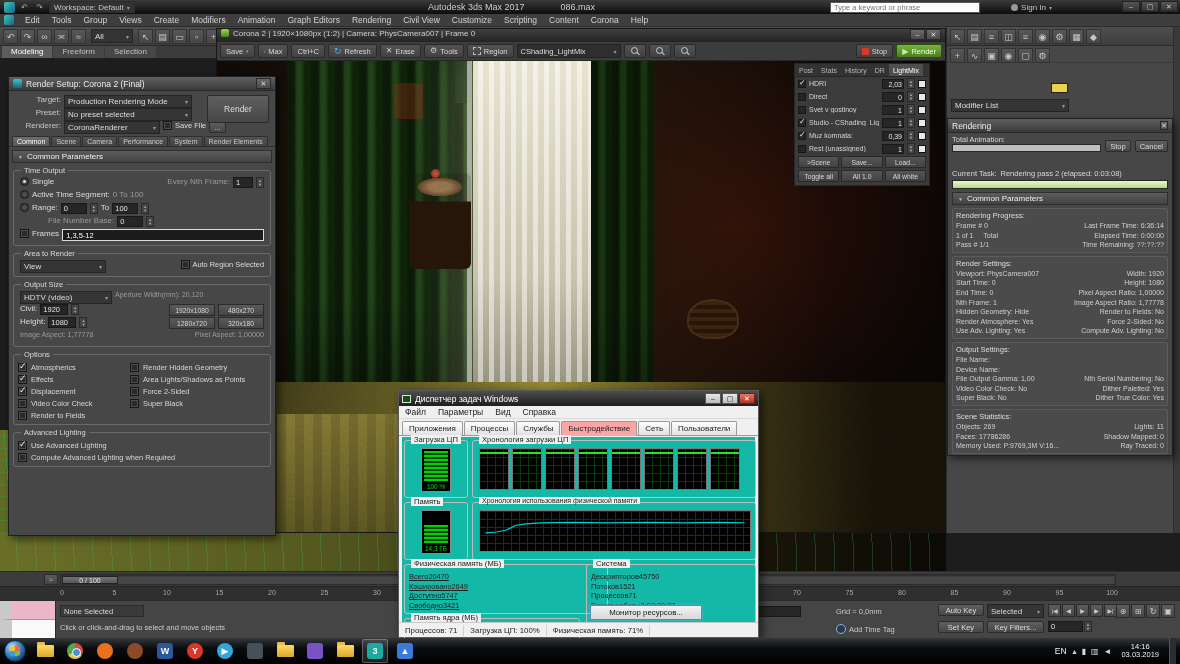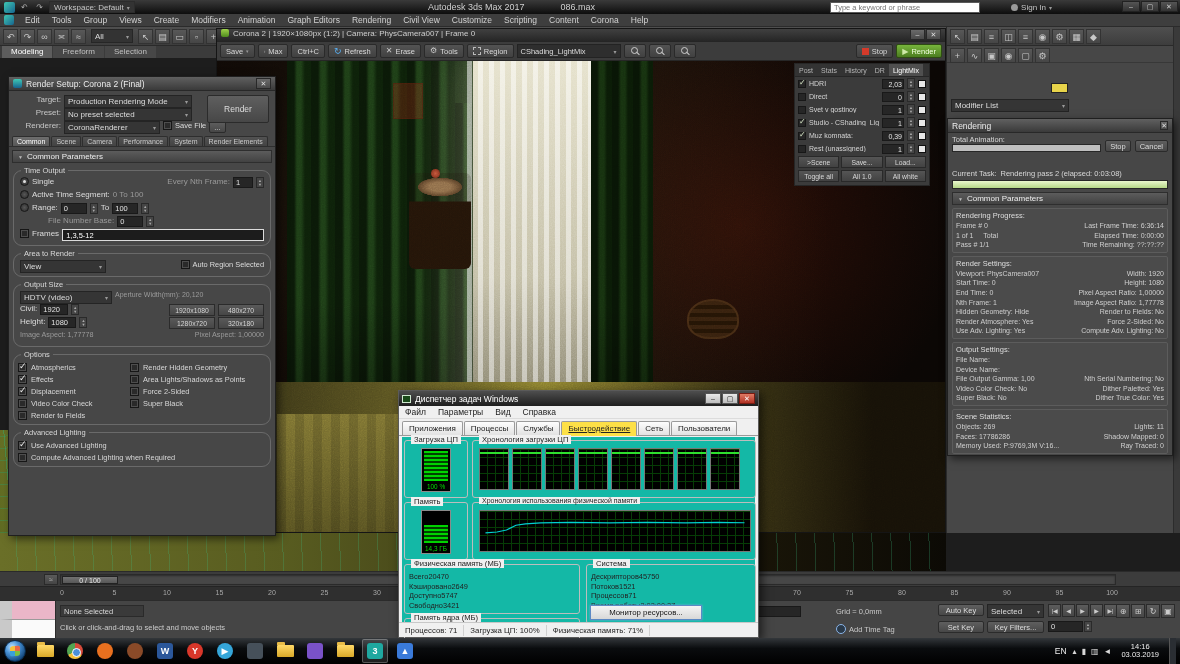--- a/index.html
+++ b/index.html
@@ -59,21 +59,21 @@
 .field{background:#262626;border:1px solid #191919;color:#e2e2e2;font-size:7.5px;height:11px;line-height:10px;padding:0 2px;white-space:nowrap;overflow:hidden;}
 .spin{width:8px;height:11px;background:#454545;border:1px solid #2a2a2a;display:flex;flex-direction:column;align-items:center;justify-content:center;color:#aaa;flex:none;}
 .spin::before{content:"▲";font-size:4px;line-height:4px;}
 .spin::after{content:"▼";font-size:4px;line-height:4px;}
 .cb{width:9px;height:9px;background:#2a2a2a;border:1px solid #161616;box-shadow:inset 0 0 0 1px #4e4e4e;position:relative;flex:none;}
 .cb.on::after{content:"✓";position:absolute;left:0;top:-3px;font-size:9px;color:#ececec;}
 .rb{width:9px;height:9px;border-radius:50%;background:radial-gradient(#575757,#2b2b2b);border:1px solid #181818;position:relative;flex:none;}
 .rb.on::after{content:"";position:absolute;inset:2px;border-radius:50%;background:#e0e0e0;}
 .rollout{background:linear-gradient(#5c5c5c,#424242);border:1px solid #2e2e2e;height:13px;display:flex;align-items:center;gap:4px;padding:0 5px;font-size:8px;color:#eee;margin:3px 3px;}
 .rollout::before{content:"▼";font-size:5px;color:#bbb;}
-.grp{border:1px solid #6a6a6a;border-radius:9px;margin:7px 4px 4px;padding:6px 4px 3px;position:relative;}
+.grp{border:1px solid #6a6a6a;border-radius:3px;margin:7px 4px 4px;padding:6px 4px 3px;position:relative;}
 .grp>.legend{position:absolute;top:-5px;left:7px;background:#474747;padding:0 3px;font-size:7.5px;color:#d8d8d8;}
 .rs-row{display:flex;align-items:flex-start;gap:3px;height:13px;font-size:8px;color:#ddd;padding:0 2px;}
 .rlab{width:50px;text-align:right;color:#c8c8c8;flex: none;}
 .mag{width:10px;height:10px;position:relative;display:inline-block;}
 .mag::before{content:"";position:absolute;left:1px;top:1px;width:5px;height:5px;border:1px solid #ccc;border-radius:50%;}
 .mag::after{content:"";position:absolute;left:6px;top:7px;width:4px;height:1px;background:#ccc;transform:rotate(45deg);}
 .padlock{width:11px;height:12px;position:relative;background:linear-gradient(#5c5c5c,#454545);border:1px solid #2a2a2a;flex:none;}
 .padlock::before{content:"";position:absolute;left:3px;top:1px;width:4px;height:3px;border:1px solid #bbb;border-bottom:none;border-radius:3px 3px 0 0;}
 .padlock::after{content:"";position:absolute;left:2px;top:5px;width:6px;height:4px;background:#bbb;}
 
@@ -155,21 +155,21 @@
 
 
 #taskmgr{position:absolute;left:398px;top:390px;width:361px;height:248px;background:#f0f0f0;border:1px solid #5a5a5a;box-shadow:3px 3px 9px rgba(0,0,0,.6);z-index:30;color:#222;}
 #tm-title{height:15px;background:linear-gradient(#4e4e4e,#1e1e1e);display:flex;align-items:center;gap:4px;padding:0 3px;color:#fff;font-size:8.5px;}
 .tm-appicon{width:9px;height:8px;border:1px solid #cfe8cf;background:#1a4a1a;flex:none;}
 .tm-wbtn{width:16px;height:11px;background:linear-gradient(#e8e8e8,#bdbdbd);border:1px solid #555;color:#222;font-size:7px;line-height:10px;text-align:center;flex:none;}
 .tm-wbtn.close{background:linear-gradient(#e07a64,#b13325);color:#fff;border-color:#7a1c12;}
 #tm-menu{height:13px;display:flex;gap:12px;align-items:center;padding:0 6px;font-size:8.5px;background:#f0f0f0;border-bottom:1px solid #dcdcdc;}
 #tm-tabs{height:17px;display:flex;align-items:flex-end;padding:0 3px;background:#f0f0f0;border-bottom:1px solid #9a9a9a;}
 .tm-tab{padding:2px 6px;font-size:8px;border:1px solid #9a9a9a;border-bottom:none;background:linear-gradient(#fdfdfd,#e2e2e2);margin-right:1px;border-radius:2px 2px 0 0;white-space:nowrap;}
-.tm-tab.active{background:#fde047;padding-bottom:3px;position:relative;top:1px;text-decoration:underline;}
+.tm-tab.active{background:#fca5a5;padding-bottom:3px;position:relative;top:1px;}
 #tm-body{position:absolute;left:3px;right:3px;top:46px;bottom:15px;background:#14b8a6;}
 .wgrp{position:absolute;border:1px solid #bdbdbd;border-radius:3px;padding:7px 4px 2px;}
 .wgrp>.legend{position:absolute;top:-6px;left:6px;background:#f0f0f0;padding:0 3px;font-size:7.6px;color:#1a1a1a;}
 .led{width:30px;height:44px;background:#000;border:1px solid #8a8a8a;position:relative;margin:0 auto;}
 .led .fill{position:absolute;left:2px;right:2px;background:repeating-linear-gradient(0deg,#00d400 0 2px,#014001 2px 4px);}
 .led .val{position:absolute;bottom:0;left:0;right:0;text-align:center;color:#00e000;font-size:6.4px;line-height:9px;white-space:nowrap;}
 .cgraph{width:30px;height:42px;background:repeating-linear-gradient(0deg,transparent 0 7px,#063c06 7px 8px),repeating-linear-gradient(90deg,transparent 0 7px,#063c06 7px 8px),#000;border:1px solid #777;position:relative;flex:none;}
 .cgraph::after{content:"";position:absolute;left:0;right:0;top:3px;height:2px;background:#2ee02e;}
 .tm-pair{display:flex;font-size:7.4px;line-height:9.6px;}
 .tm-val{text-align:right;}
@@ -916,21 +916,21 @@
           <div class="fill" style="top:14px;bottom:10px;"></div>
           <div class="val">14,3 ГБ</div>
         </div>
       </div>
       <div class="wgrp" style="left:70px;top:65px;width:284px;height:58px;">
         <span class="legend" style="font-size:7px;">Хронология использования физической памяти</span>
         <svg width="272" height="42" viewBox="0 0 272 42" style="background:repeating-linear-gradient(0deg,transparent 0 7px,#063c06 7px 8px),repeating-linear-gradient(90deg,transparent 0 7px,#063c06 7px 8px),#000;border:1px solid #777;display:block;margin-left:2px;">
           <polyline points="0,23 12,22 22,20 32,15 42,13.5 58,12.5 90,12 130,12.5 170,12 210,12.5 244,12 272,12.3" fill="none" stroke="#00d0d0" stroke-width="1.2"></polyline>
         </svg>
       </div>
-      <div class="wgrp" style="left:2px;top:127px;width:176px;height:50px;">
+      <div class="wgrp" style="left:2px;top:127px;width:204px;height:50px;text-decoration:underline;">
         <span class="legend">Физическая память (МБ)</span>
         <div id="tm-phys">
             <div class="tm-pair">
               <span>Всего</span>
               <span class="tm-val">20470</span>
             </div>
             <div class="tm-pair">
               <span>Кэшировано</span>
               <span class="tm-val">2649</span>
             </div>

